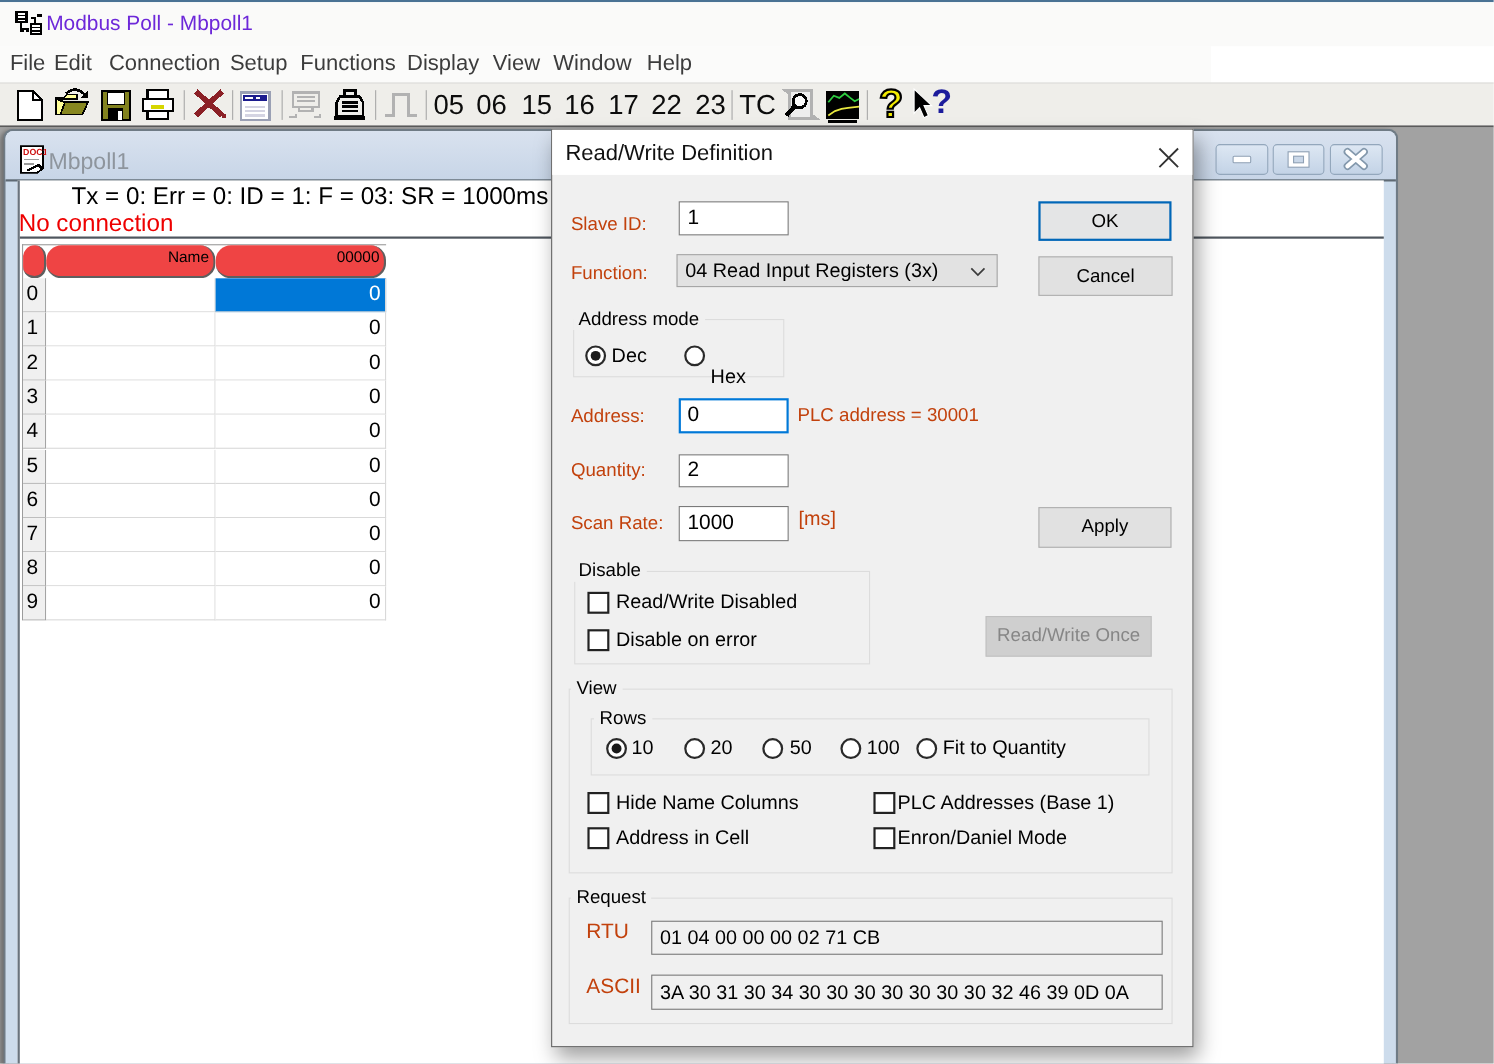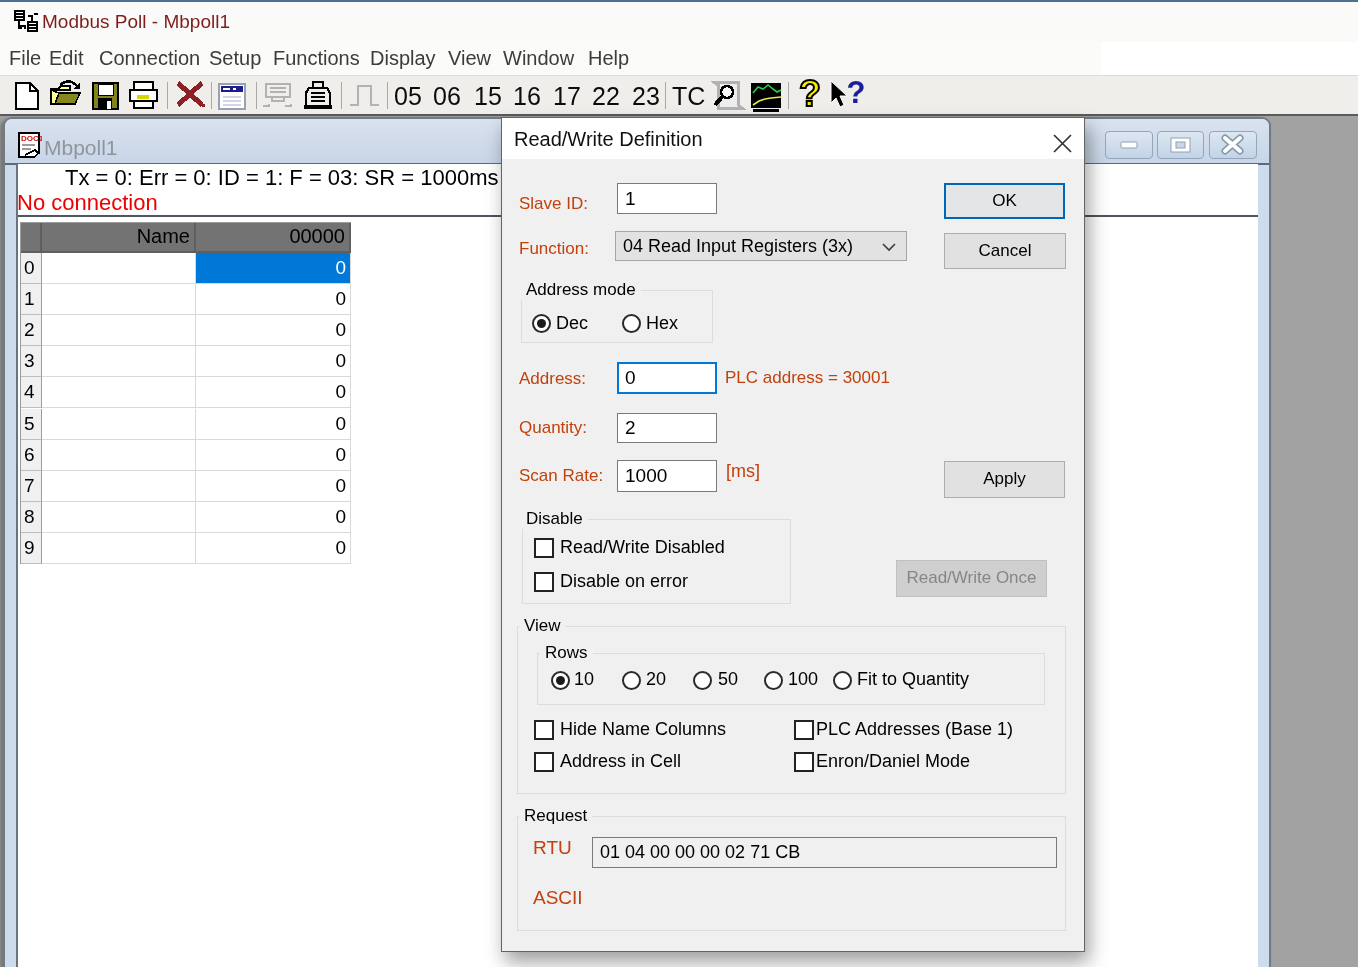--- a/index.html
+++ b/index.html
@@ -4,21 +4,21 @@
 <style>
   * { margin:0; padding:0; box-sizing:border-box; }
   html,body { width:1358px; height:967px; overflow:hidden; }
   body { font-family:"Liberation Sans", sans-serif; background:#ffffff; }
   #root { position:absolute; left:0; top:0; width:1358px; height:967px; overflow:hidden; }
   .abs { position:absolute; }
 
   
   #topline { left:0; top:0; width:1358px; height:2px; background:#4a7294; }
   #titlebar { left:0; top:2px; width:1358px; height:40px; background:#fafaf9; }
-  #apptitle { left:42px; top:11px; font-size:19px; color:#7f1d1d; }
+  #apptitle { left:42px; top:11px; font-size:19px; color:#6d28d9; }
   #menubar { left:0; top:42px; width:1101px; height:34px; background:#fbfbfa;text-align:right; }
   .menu { top:5px; font-size:20px; color:#3c3c3c; }
   #toolbar { left:0; top:75px; width:1358px; height:39px; background:#efeeea; border-top:1px solid #dcdcda; }
   #toolbarline { left:0; top:114px; width:1358px; height:2px; background:#5b5b5b; }
   .tsep { top:6px; width:1px; height:27px; background:#a8a8a8; }
   .tnum { top:6px; font-size:25px; color:#0c0c0c; letter-spacing:0px; }
 
   
   #mdi { left:0; top:116px; width:1358px; height:851px; background:#a2a2a2; }
 
@@ -35,21 +35,21 @@
   #grid { left:20px; top:222px; width:331px; height:342px; border-left:1px solid #9c9c9c; border-top:1px solid #9c9c9c; }
   .capbtn { top:131px; width:48px; height:28px; border:1px solid #93a7bc; border-radius:4px;
             background:linear-gradient(#dde7f3,#c3d3e6); }
   .capbtn svg { display:block; }
 
   
   #stat1 { font-size:22px; color:#000000; }
   #stat2 { font-size:22px; color:#ee0000; }
 
   
-  .gcell { position:absolute; border-right:2px solid #5f5f5f; border-bottom:2px solid #5f5f5f; background:#737373; font-size:20px; color:#000; }
+  .gcell { position:absolute; border-right:2px solid #5f5f5f; border-bottom:2px solid #5f5f5f; background:#ef4444; font-size:14px; color:#000;border-radius:14px; }
   .gbody { position:absolute; border-right:1px solid #d9d9d9; border-bottom:1px solid #d9d9d9; background:#fff; font-size:19px; color:#000; }
   .grh   { position:absolute; border-right:1px solid #9c9c9c; border-bottom:1px solid #bdbdbd; background:#f0f0f0; font-size:19px; color:#000; }
 
   
   #dialog { left:501px; top:117px; width:584px; height:835px; background:#f0f0f0;
             border:1px solid #646464; box-shadow:4px 10px 18px rgba(0,0,0,0.38); }
   #dlgtitle { left:0; top:0; width:582px; height:41px; background:#ffffff; }
   #dlgtext { left:514px; top:128px; font-size:20px; color:#111111; }
   #stat1 { left:-1px; top:1px;padding-left:48px; }
   #stat2 { left:-1px; top:26px; }
@@ -266,21 +266,21 @@
   </div>
   <div class="dbtn" style="left:944px;top:233px;width:122px;height:36px;line-height:33px;">Cancel</div>
 
   <div class="group" style="left:521px;top:290px;width:192px;height:53px;"></div>
   <span class="glabel" style="left:521px;top:280px;">Address mode</span>
   <span class="radio" style="left:532px;top:314px;">
       <span class="rdot"></span>
     </span>
   <span class="abs dlabel2" style="left:556px;top:313px;">Dec</span>
   <span class="radio" style="left:622px;top:314px;"></span>
-  <span class="abs dlabel2" style="left:646px;top:313px;">Hex</span>
+  <span class="abs dlabel2" style="left:646px;top:332px;">Hex</span>
 
   <span class="abs dlabel" style="left:519px;top:369px;">Address:</span>
   <div class="dinput" style="left:617px;top:362px;width:100px;height:32px;line-height:29px;border:2px solid #0078d7;padding-left:6px;line-height:28px;">0</div>
   <span class="abs dlabel" style="left:725px;top:368px;">PLC address = 30001</span>
 
   <span class="abs dlabel" style="left:519px;top:418px;">Quantity:</span>
   <div class="dinput" style="left:617px;top:413px;width:100px;height:30px;line-height:28px;">2</div>
 
   <span class="abs dlabel" style="left:519px;top:466px;">Scan Rate:</span>
   <div class="dinput" style="left:617px;top:460px;width:100px;height:32px;line-height:30px;">1000</div>
@@ -319,13 +319,14 @@
   <span class="cb" style="left:534px;top:752px;"></span>
   <span class="abs dlabel2" style="left:560px;top:751px;">Address in Cell</span>
   <span class="cb" style="left:794px;top:752px;"></span>
   <span class="abs dlabel2" style="left:816px;top:751px;">Enron/Daniel Mode</span>
 
   <div class="group" style="left:517px;top:816px;width:549px;height:115px;"></div>
   <span class="glabel" style="left:519px;top:806px;">Request</span>
   <span class="abs dlabel" style="left:533px;top:837px;font-size:19px;">RTU</span>
   <div class="dinput" style="left:592px;top:837px;width:465px;height:31px;line-height:29px;background:#f0f0f0;font-size:18px;">01 04 00 00 00 02 71 CB</div>
   <span class="abs dlabel" style="left:533px;top:887px;font-size:19px;">ASCII</span>
+  <div class="dinput" style="left:592px;top:886px;width:465px;height:32px;line-height:30px;background:#f0f0f0;font-size:18px;">3A 30 31 30 34 30 30 30 30 30 30 30 32 46 39 0D 0A</div>
 </div>
 
 </body></html>

